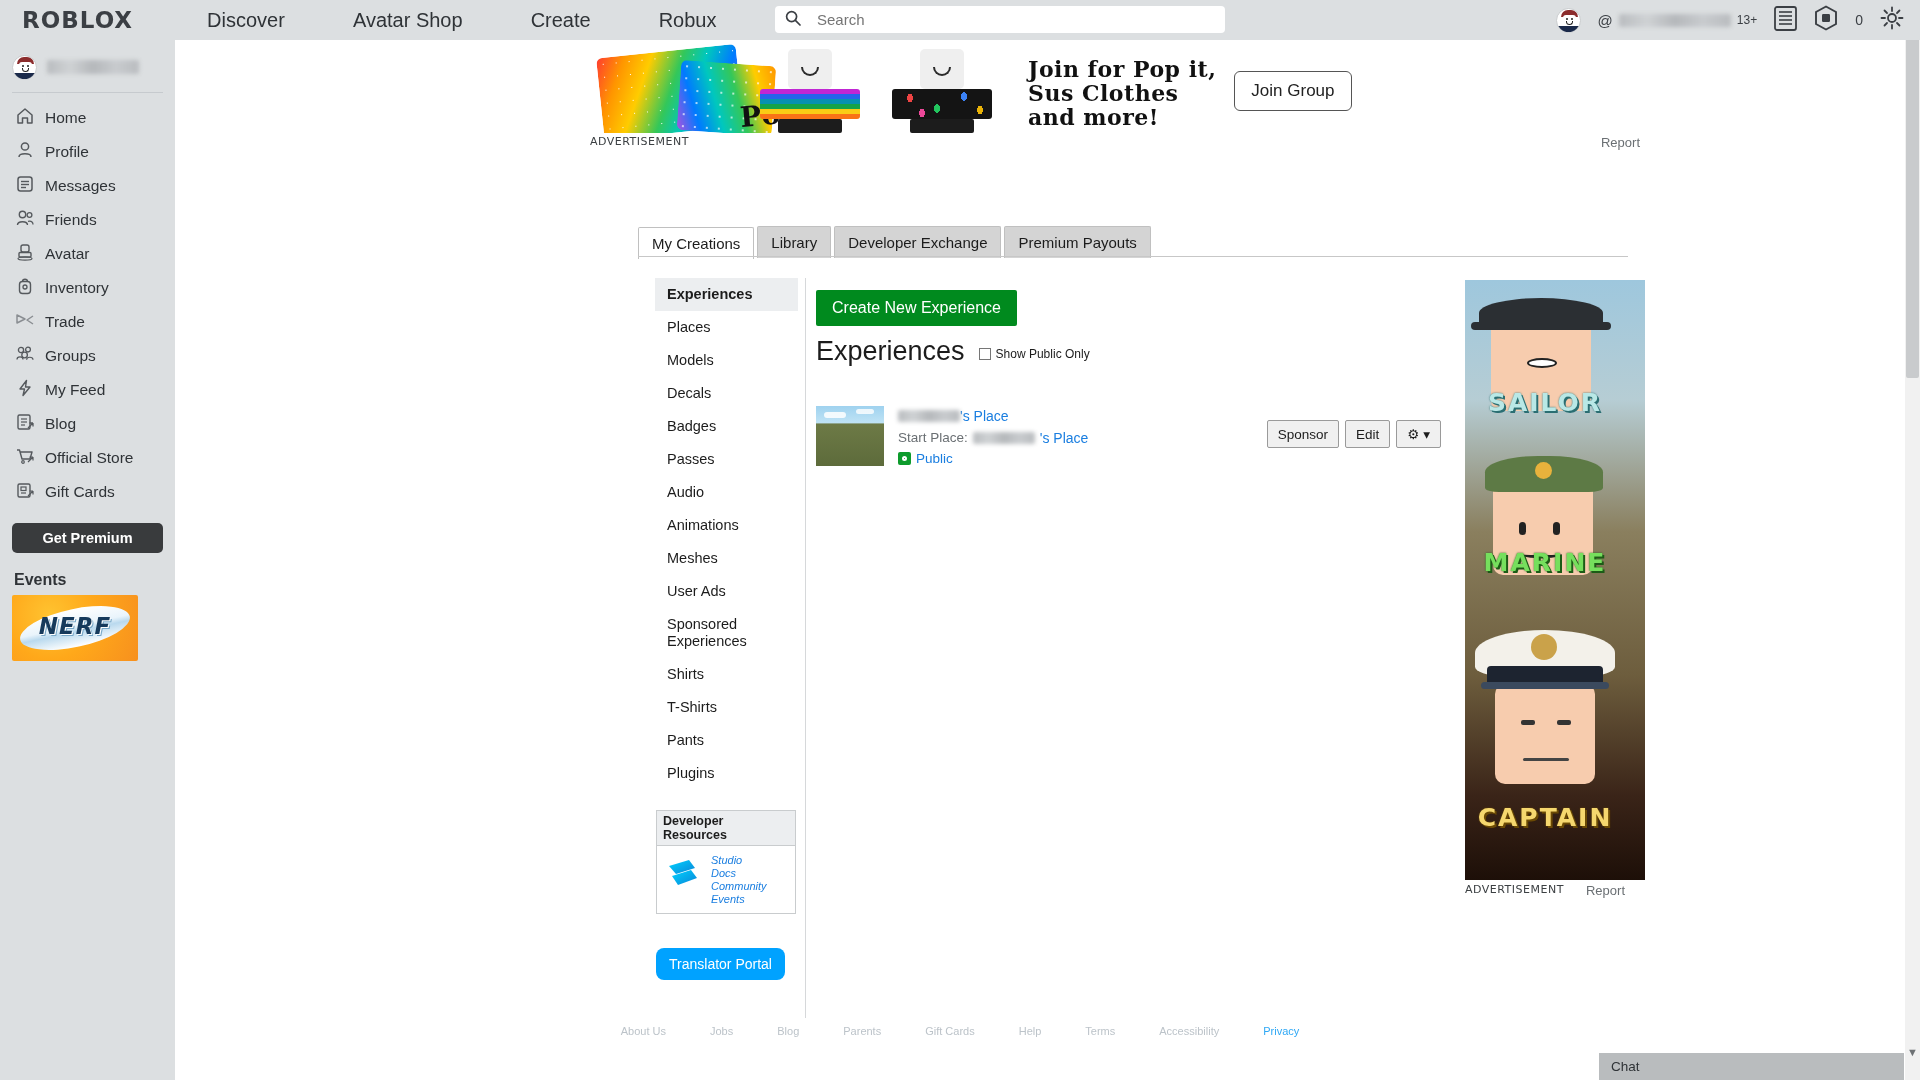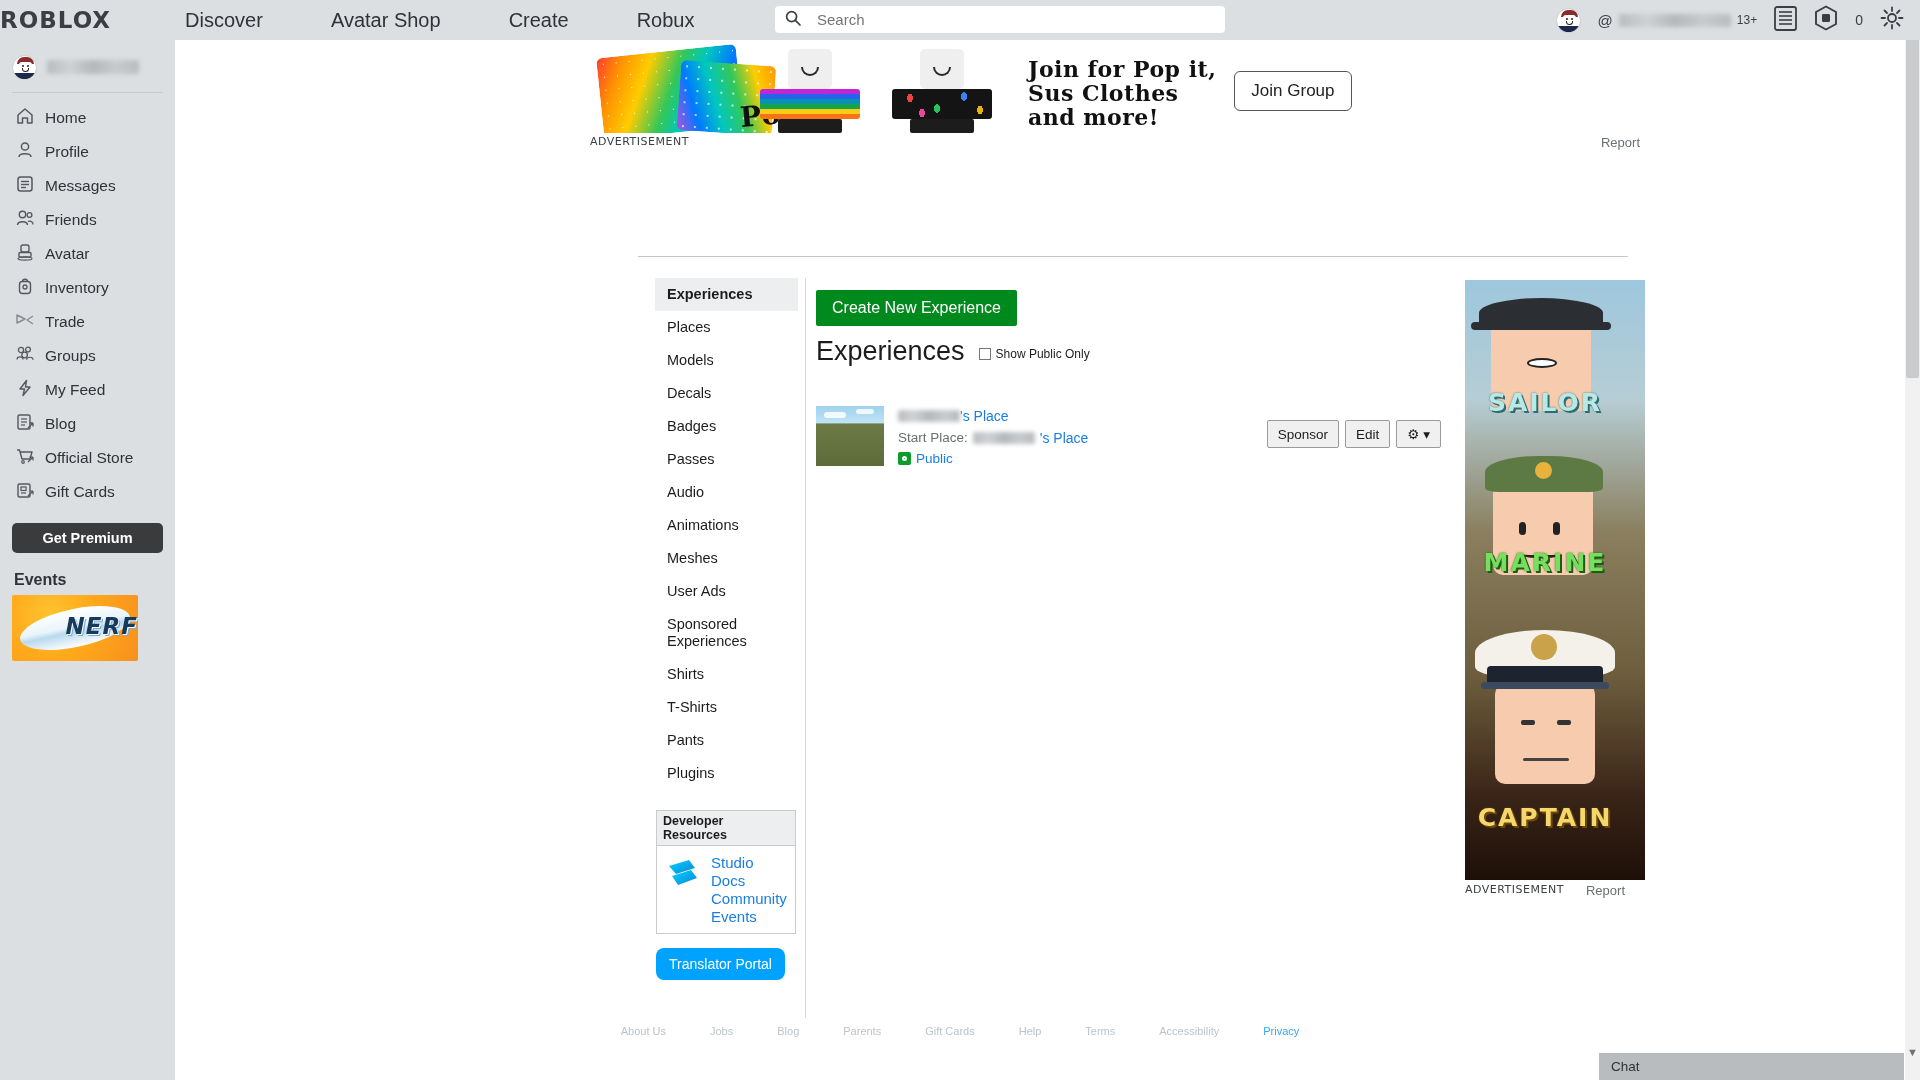--- a/index.html
+++ b/index.html
@@ -11,21 +11,21 @@
   }
   body { position: relative; }
 
   
   #topnav {
     position: absolute; top: 0; left: 0; width: 1920px; height: 40px;
     background: #dcdfe1; display: flex; align-items: center;
     z-index: 40;
   }
   #logo {
-    font-weight: bold; font-size: 23px; letter-spacing: 1px;
+    margin-left: 22px; font-weight: bold; font-size: 23px; letter-spacing: 1px;
     color: #3b3f44; font-family: "DejaVu Sans", sans-serif;
   }
   .nav-link {
     color: #2f3337; font-size: 20px; text-decoration: none; white-space: nowrap;
   }
   #nav-links { display: flex; align-items: center; gap: 68px; margin-left: 74px; }
 
   #search-wrap {
     position: absolute; left: 775px; top: 6px; width: 450px; height: 27px;
     background: #fff; border-radius: 4px; display: flex; align-items: center;
@@ -78,21 +78,21 @@
     margin-left: 12px; width: 126px; height: 66px; border-radius: 2px;
     background: radial-gradient(circle at 30% 30%, #ffc330 0%, #ffa81a 45%, #f7901e 100%);
     position: relative; overflow: hidden; cursor: pointer;
   }
   #nerf-ad .swoosh {
     position: absolute; left: 7px; top: 14px; width: 112px; height: 38px;
     background: linear-gradient(180deg,#ffffff 0%, #e9f4fb 45%, #b9d9ee 60%, #ffffff 100%);
     border-radius: 50%; transform: rotate(-12deg);
   }
   #nerf-ad .nerf-text {
-    position: absolute; left: 0; top: 18px; width: 126px; text-align: right;
+    position: absolute; left: 0; top: 18px; width: 126px; text-align: center;
     font-family: "DejaVu Sans", sans-serif; font-weight: bold; font-size: 23px;
     font-style: italic; color: #163a5c; letter-spacing: 1px;
     text-shadow: 1px 1px 0 #fff, 2px 2px 0 #7aa9c9;
   }
 
   
   #content { position: absolute; left: 175px; top: 40px; width: 1745px; height: 1040px; background:#fff;}
 
   
   #banner-wrap { position: absolute; left: 415px; top: 3px; width: 1050px; }
@@ -188,21 +188,21 @@
     position: absolute; left: 481px; top: 770px; width: 140px;
     border: 1px solid #c9ccce; background: #fff;
   }
   #devres-head {
     background: #eceef0; border-bottom: 1px solid #c9ccce; padding: 3px 6px;
     font-size: 12.5px; font-weight: bold; color: #1c1c1c;
   }
   #devres-body { display: flex; padding: 8px 6px 8px 8px; gap: 8px; }
   #studio-logo { width: 38px; height: 38px; position: relative; flex: none; margin-top: 2px;}
   .devres-links { display: flex; flex-direction: column; gap: 1px; }
-  .devres-links a { color: #1a7ee0; font-size: 15px; text-decoration: none; cursor: pointer; }
+  .devres-links a { color: #1a7ee0; font-size: 11px; text-decoration: none; cursor: pointer; font-style: italic; }
   #translator-btn {
     position: absolute; left: 481px; top: 908px; background: #00a2ff; color: #fff;
     padding: 8px 13px; border-radius: 8px; font-size: 14px; cursor: pointer;
     border: none; font-family: "Liberation Sans", sans-serif;
   }
 
   
   #create-btn {
     position: absolute; left: 641px; top: 250px; background: #008a1e; color: #fff;
     border: none; padding: 9px 16px; font-size: 16px; cursor: pointer; border-radius: 2px;
@@ -510,20 +510,26 @@
         <div>and more!</div>
       </div>
       <div id="join-group-btn">Join Group</div>
     </div>
     <div id="banner-meta">
       <span id="ad-label">ADVERTISEMENT</span>
       <span class="report-link">Report</span>
     </div>
   </div>
 
+  <div id="tabs">
+    <div class="tab active">My Creations</div>
+    <div class="tab">Library</div>
+    <div class="tab">Developer Exchange</div>
+    <div class="tab">Premium Payouts</div>
+  </div>
   <div id="tab-underline"></div>
 
   <div id="panel-left">
     <div class="sub-item active">Experiences</div>
     <div class="sub-item">Places</div>
     <div class="sub-item">Models</div>
     <div class="sub-item">Decals</div>
     <div class="sub-item">Badges</div>
     <div class="sub-item">Passes</div>
     <div class="sub-item">Audio</div>

